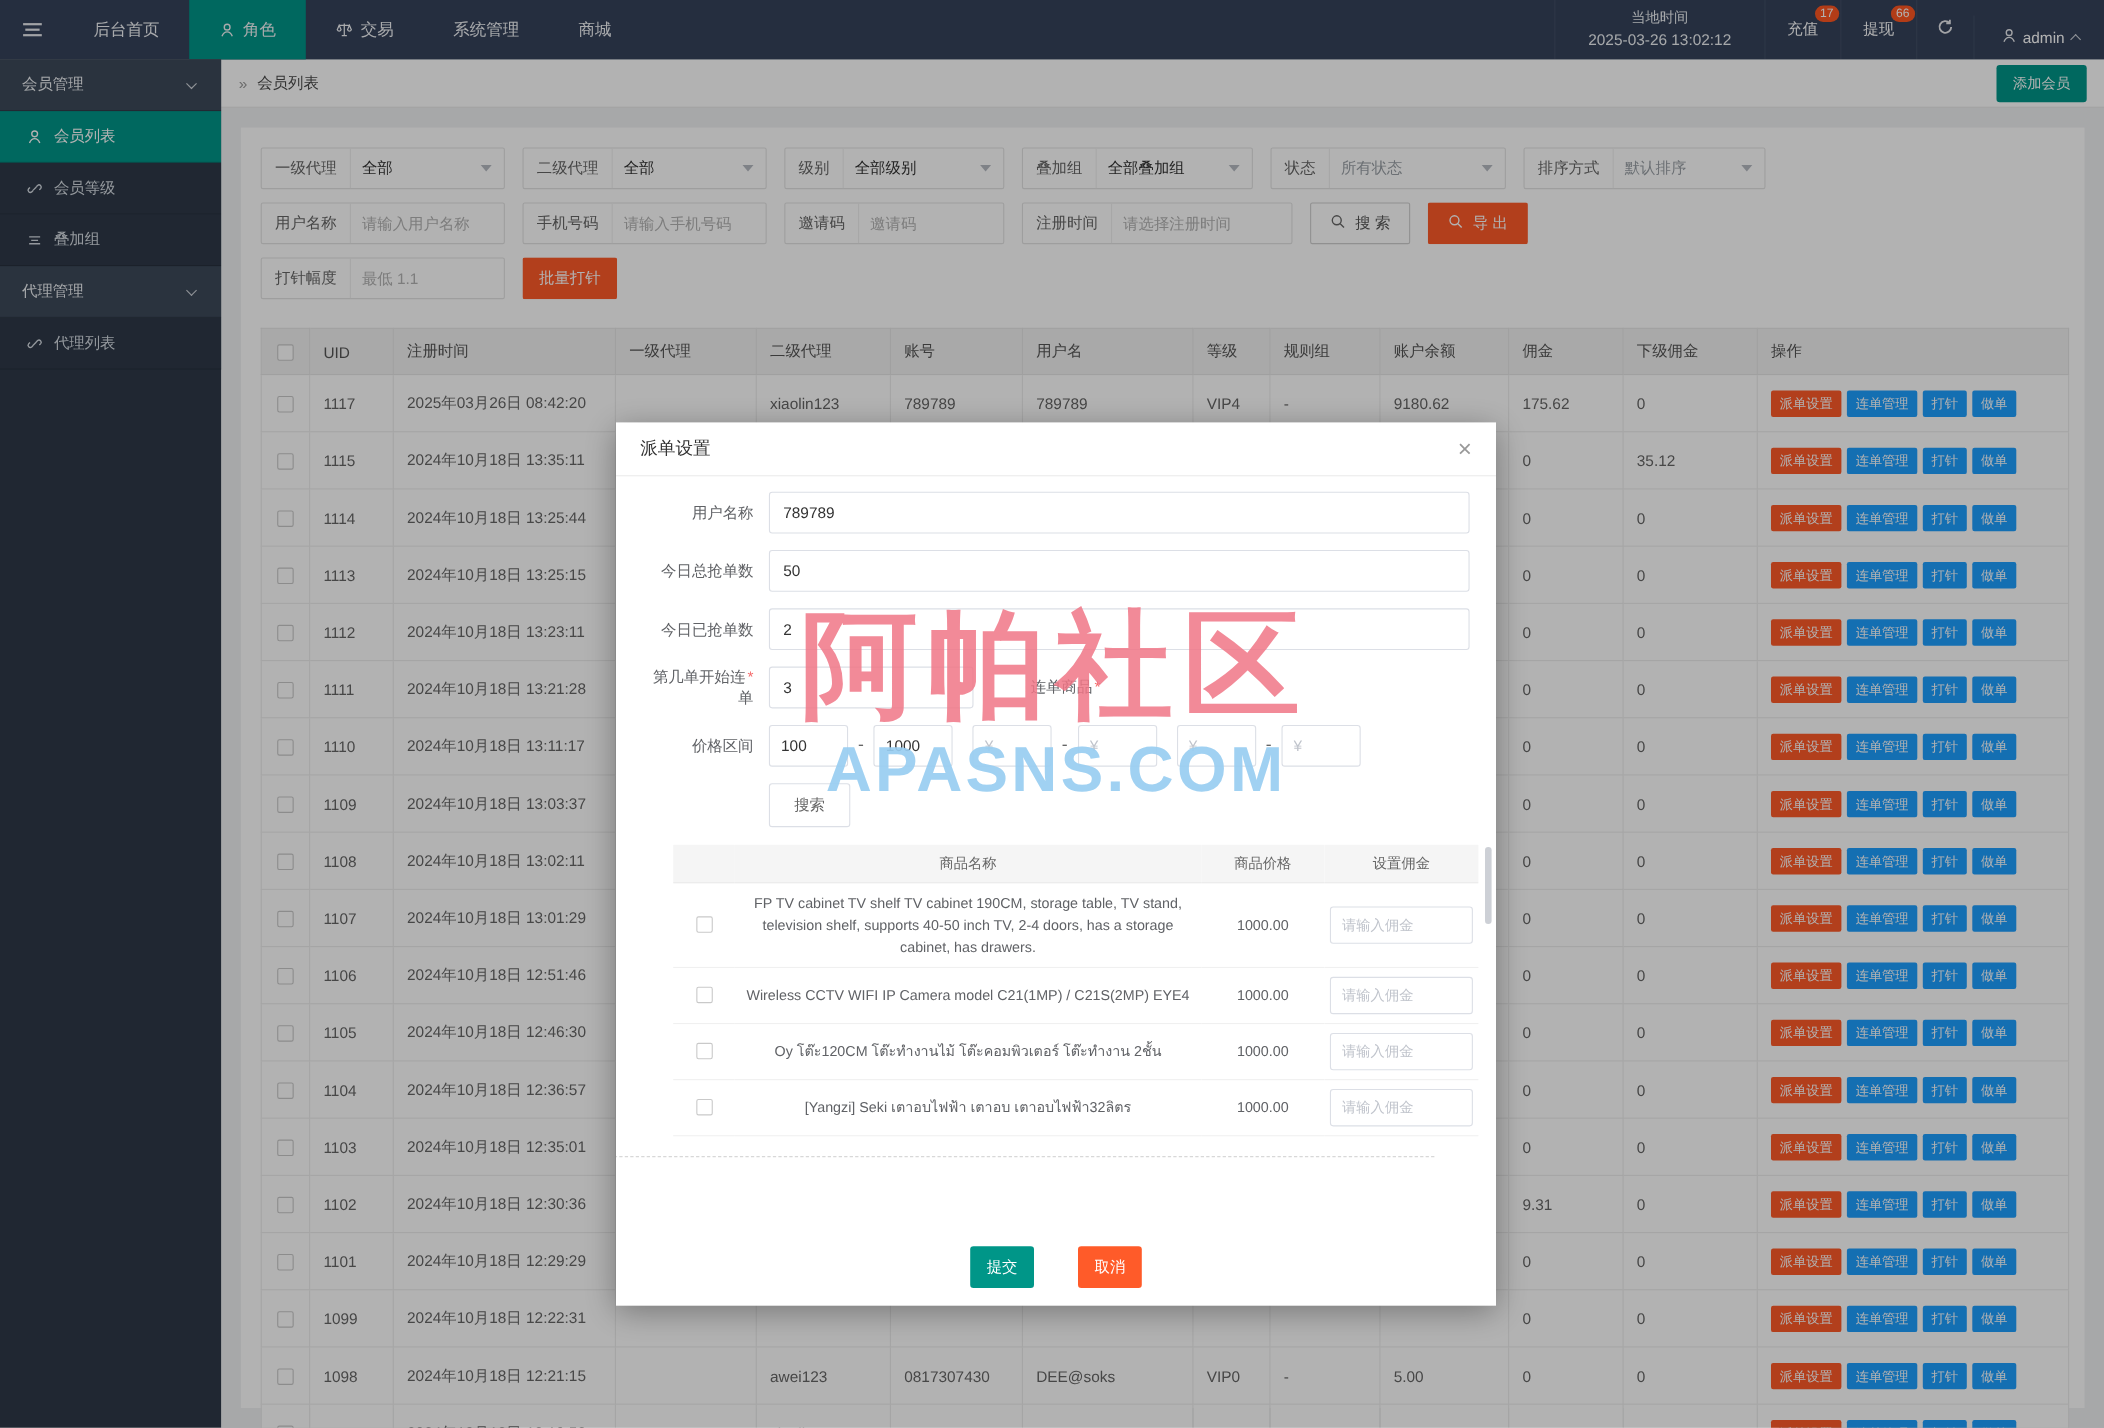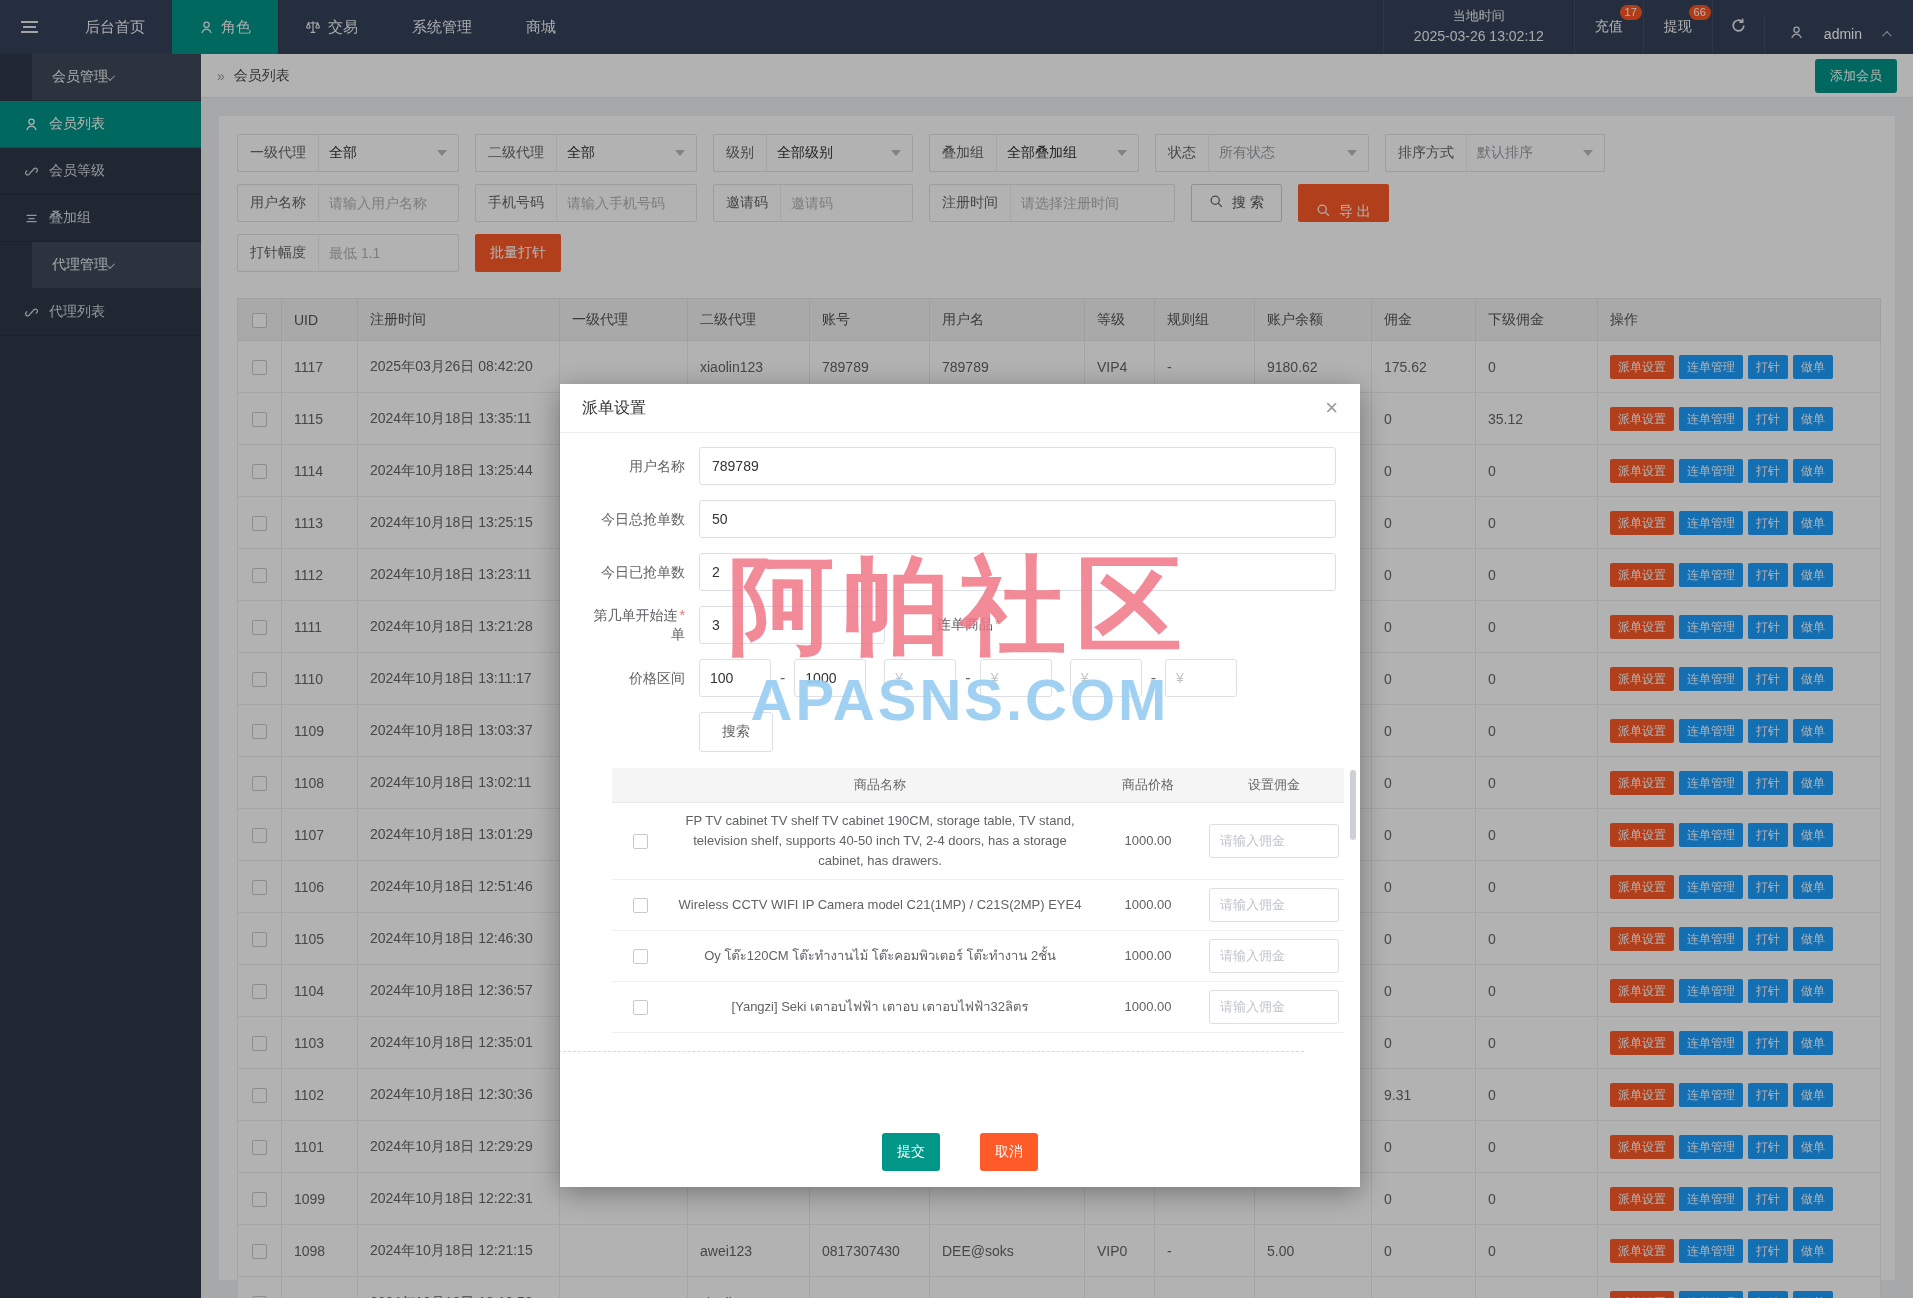--- a/index.html
+++ b/index.html
@@ -17,28 +17,28 @@
   .nav-item { display:flex; align-items:center; gap:7px; padding:0 27px; font-size:15px; color:#f2f4f7; cursor:pointer; }
   .nav-item.active { background:#009688; }
   .nav-ic svg { display:block; }
   .nav-right { margin-left:auto; display:flex; align-items:stretch; }
   .nav-right>div { border-left:1px solid rgba(255,255,255,0.07); display:flex; align-items:center; }
   .time-block { flex-direction:column; justify-content:center; padding:0 30px; font-size:13px; color:#eef1f4; line-height:1.55; text-align:center; }
   .time-val { font-size:14px; }
   .nav-chip { padding:0 20px; font-size:14px; position:relative; cursor:pointer; }
   .badge { position:absolute; top:5px; right:1px; background:#ff5722; color:#fff; font-size:11px; line-height:1; padding:2px 5px; border-radius:9px; }
   .refresh-chip { padding:0 17px; cursor:pointer; }
-  .user-chip { padding:0 24px; gap:20px; font-size:14px; cursor:pointer;margin-top:14px; }
+  .user-chip { padding:0 24px; gap:5px; font-size:14px; cursor:pointer;margin-top:14px; }
   .chev { display:inline-block; width:7px; height:7px; border-top:1.5px solid #cfd4da; border-right:1.5px solid #cfd4da; }
   .chev.up { transform:rotate(-45deg) translateY(2px); }
   .chev.down { transform:rotate(135deg) translateY(2px); }
 
   
   .sidebar { position:absolute; top:54px; left:0; bottom:0; width:201px; background:#2e3948; z-index:10; }
-  .side-group { height:47px; display:flex; align-items:center; padding:0 22px 0 20px; background:#3d4a5a; color:#eef1f4; font-size:14px; border-bottom:1px solid rgba(0,0,0,0.18); cursor:pointer;margin-left:32px; }
+  .side-group { height:47px; display:flex; align-items:center; justify-content:space-between; padding:0 22px 0 20px; background:#3d4a5a; color:#eef1f4; font-size:14px; border-bottom:1px solid rgba(0,0,0,0.18); cursor:pointer; }
   .side-item { height:47px; display:flex; align-items:center; gap:10px; padding-left:24px; color:#d4dae1; font-size:14px; background:#2e3948; border-bottom:1px solid rgba(0,0,0,0.14); cursor:pointer; }
   .side-item.active { background:#009688; color:#fff; }
   .side-ic svg { display:block; }
 
   
   .main { position:absolute; left:201px; top:54px; right:0; bottom:0; }
   .breadcrumb-bar { height:44px; background:#fff; border-bottom:1px solid #e7e7e7; display:flex; align-items:center; padding:0 16px; }
   .crumb-marker { color:#9a9a9a; font-size:14px; margin-right:9px; }
   .crumb-title { font-size:14px; color:#4a4a4a; }
   .add-btn { margin-left:auto; background:#009688; color:#fff; border:none; border-radius:3px; font-size:13px; padding:8px 15px; cursor:pointer; }
@@ -49,21 +49,21 @@
   .frow { display:flex; align-items:center; gap:16px; margin-bottom:12px; }
   .fgroup { display:flex; align-items:center; height:38px; border:1px solid #e3e3e3; border-radius:2px; background:#fff; flex:none; }
   .flabel { padding:0 12px; height:100%; display:flex; align-items:center; font-size:14px; color:#666; border-right:1px solid #efefef; white-space:nowrap; }
   .fvalue { flex:1; padding:0 10px; font-size:14px; color:#333; white-space:nowrap; overflow:hidden; }
   .fvalue.muted { color:#9aa0a6; }
   .fcaret { margin-right:11px; width:0; height:0; border-left:5px solid transparent; border-right:5px solid transparent; border-top:6px solid #b6bac2; }
   .finput { flex:1; min-width:0; border:none; outline:none; background:transparent; font-size:14px; color:#333; padding:0 10px; }
   .finput::placeholder { color:#b3b3b3; }
   .btn { height:38px; display:inline-flex; align-items:center; gap:8px; padding:0 17px; font-size:14px; border-radius:2px; border:1px solid transparent; cursor:pointer; white-space:nowrap; }
   .btn-search { background:#fff; border-color:#cfcfcf; color:#555; }
-  .btn-export { background:#ff5b29; color:#fff;align-items:flex-end; }
+  .btn-export { background:#ff5b29; color:#fff; }
   .btn-batch { background:#ff5b29; color:#fff; padding:0 14px; }
 
   
   .data-table { border-collapse:collapse; table-layout:fixed; width:1643px; margin-top:26px; }
   .data-table th { background:#f2f2f2; border:1px solid #e6e6e6; height:42px; font-size:14px; font-weight:normal; color:#555; text-align:left; padding:0 12px; }
   .data-table td { background:#fff; border:1px solid #ededed; height:52px; font-size:14px; color:#666; padding:0 12px; white-space:nowrap; overflow:hidden; }
   .data-table td.tc, .data-table th.tc { text-align:center; padding:0; }
   .cb { display:inline-block; width:15px; height:15px; border:1px solid #c9c9c9; border-radius:2px; background:#fff; vertical-align:middle; cursor:pointer; }
   .abtn { display:inline-block; padding:6px 8px; font-size:12px; line-height:1; color:#fff; border-radius:2px; margin-right:5px; cursor:pointer; }
   .abtn.orange { background:#ff5b29; }

